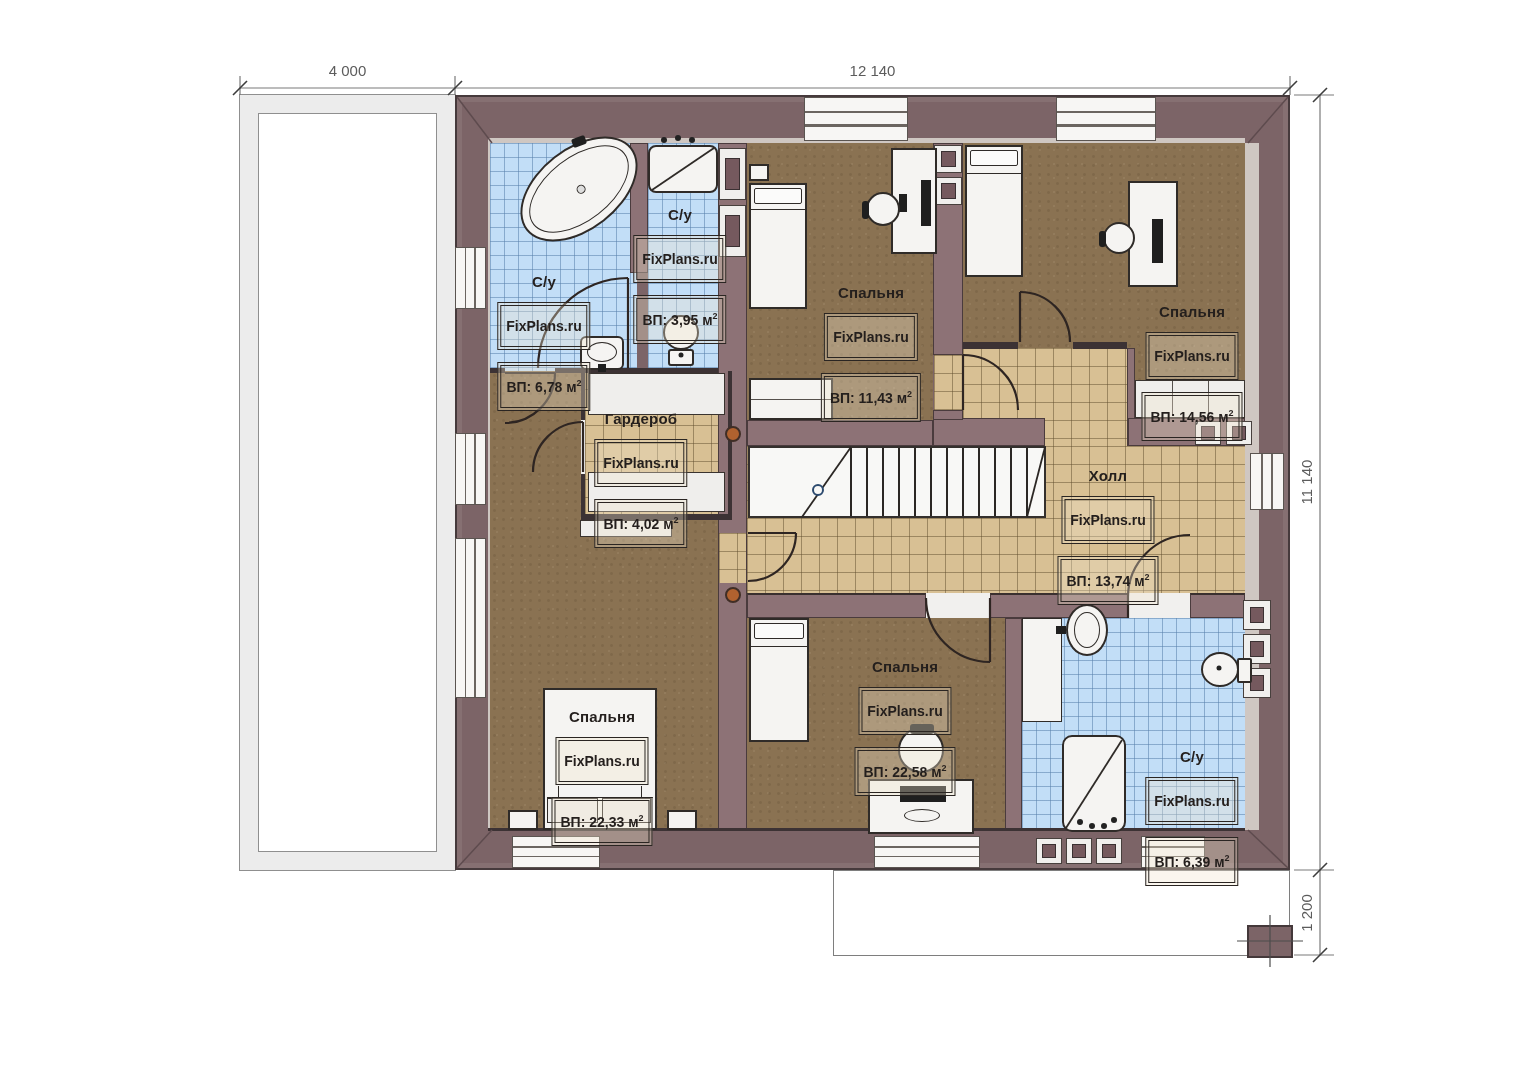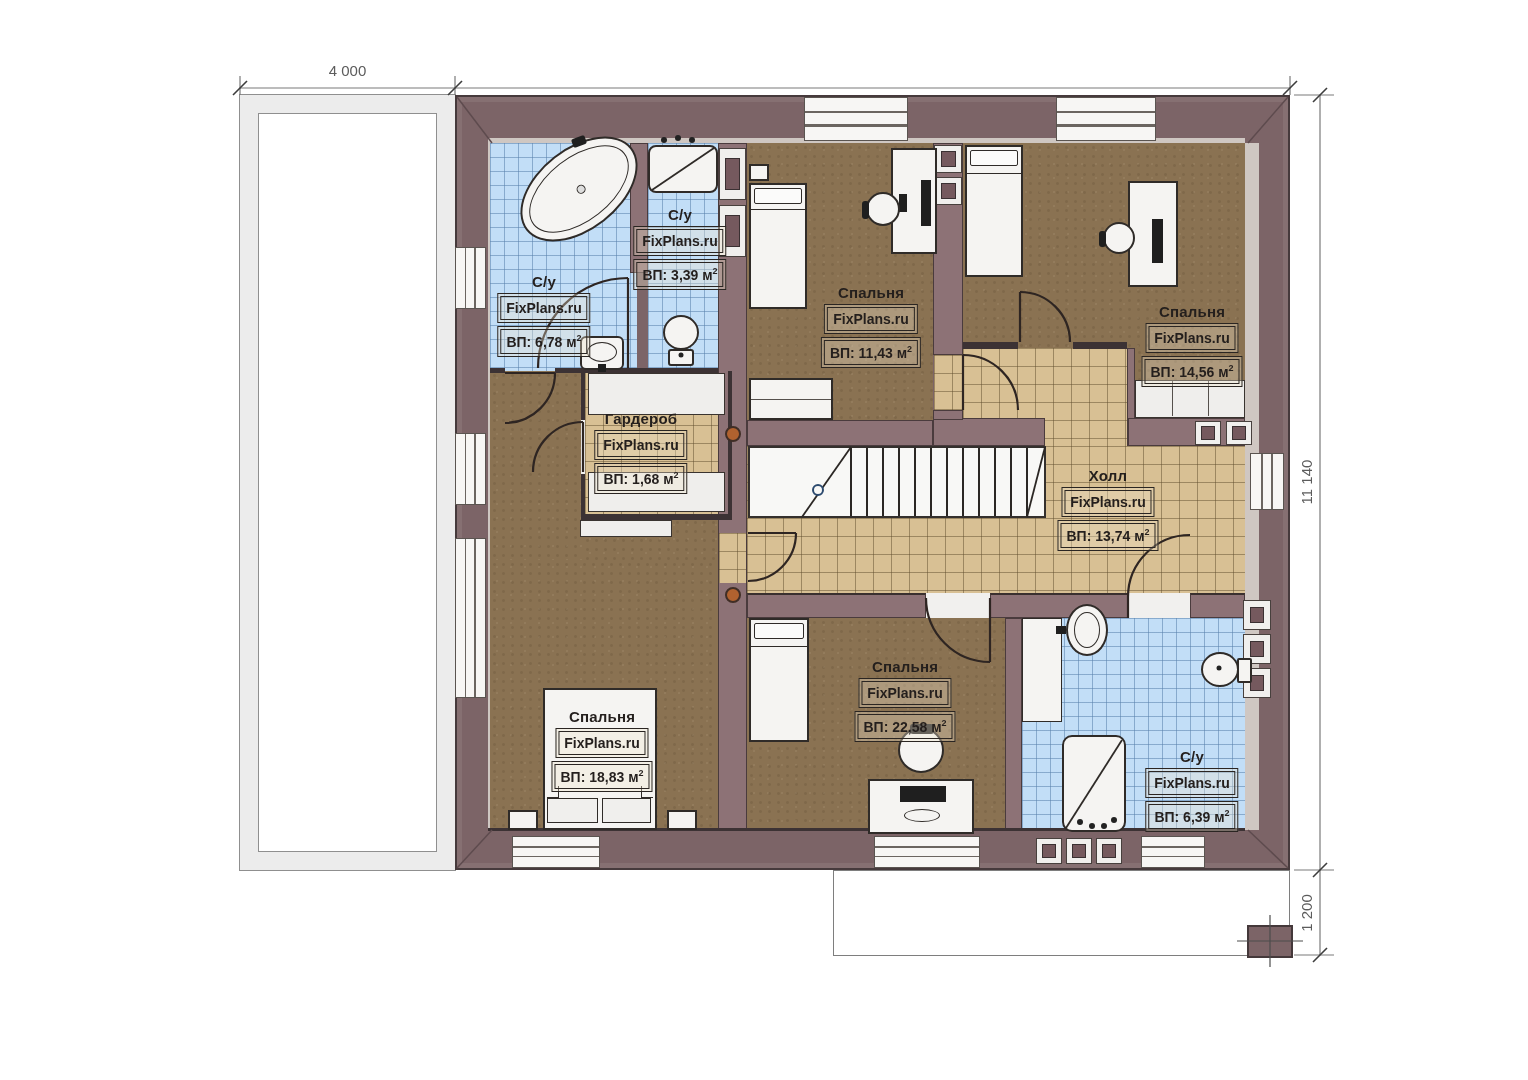--- a/index.html
+++ b/index.html
@@ -20,21 +20,21 @@
   .lite{background:#efeeec;border:1.5px solid #39332f;}
   .dark{background:#1f1f1f;}
   .nf{background:#f0efed;border:1px solid #47403d;}
   .ni{background:#75595e;border:1px solid #3a3032;}
   .win{background:#f7f6f4;border:1px solid #5a5450;}
   .winH{background-image:linear-gradient(to bottom,transparent 30%,#6b6560 30%,#6b6560 36%,transparent 36%,transparent 62%,#6b6560 62%,#6b6560 68%,transparent 68%);}
   .winV{background-image:linear-gradient(to right,transparent 30%,#6b6560 30%,#6b6560 36%,transparent 36%,transparent 62%,#6b6560 62%,#6b6560 68%,transparent 68%);}
   
   .rlabel{position:absolute;transform:translateX(-50%);text-align:center;z-index:40;color:#241f1d;}
   .rl-t{font-size:15px;font-weight:bold;letter-spacing:.2px;}
-  .rl-b{display:block;width:max-content;margin:3px auto 0;padding:6px 8px;font-size:14px;font-weight:bold;border:1.5px solid #2a2522;outline:1px solid #2a2522;outline-offset:-4px;background:rgba(240,229,206,.34);}
+  .rl-b{display:block;width:max-content;margin:12px auto 0;padding:15px 8px;font-size:14px;font-weight:bold;border:1.5px solid #2a2522;outline:1px solid #2a2522;outline-offset:-4px;background:rgba(240,229,206,.34);}
   .rl-b sup{font-size:9px;}
   .dimt{position:absolute;font-size:15px;color:#5c5c5c;text-align:center;z-index:40;}
   .vflex{display:flex;align-items:center;justify-content:center;transform:rotate(-90deg);}
   svg.ov{position:absolute;left:0;top:0;z-index:30;pointer-events:none;}
 </style>
 </head>
 <body>
 
 <div class="plan">
 
@@ -312,55 +312,56 @@
   </svg>
 
   <div class="rlabel" style="left:544px;top:273px;">
     <div class="rl-t">С/у</div>
     <span class="rl-b">FixPlans.ru</span>
     <span class="rl-b"><span>ВП: 6,78 м</span><sup>2</sup></span>
   </div>
   <div class="rlabel" style="left:680px;top:206px;">
     <div class="rl-t">С/у</div>
     <span class="rl-b">FixPlans.ru</span>
-    <span class="rl-b"><span>ВП: 3,39 м</span><sup>2</sup></span>
+    <span class="rl-b"><span>ВП: 3,95 м</span><sup>2</sup></span>
   </div>
   <div class="rlabel" style="left:871px;top:284px;">
     <div class="rl-t">Спальня</div>
     <span class="rl-b">FixPlans.ru</span>
     <span class="rl-b"><span>ВП: 11,43 м</span><sup>2</sup></span>
   </div>
   <div class="rlabel" style="left:1192px;top:303px;">
     <div class="rl-t">Спальня</div>
     <span class="rl-b">FixPlans.ru</span>
     <span class="rl-b"><span>ВП: 14,56 м</span><sup>2</sup></span>
   </div>
   <div class="rlabel" style="left:641px;top:410px;">
     <div class="rl-t">Гардероб</div>
     <span class="rl-b">FixPlans.ru</span>
-    <span class="rl-b"><span>ВП: 1,68 м</span><sup>2</sup></span>
+    <span class="rl-b"><span>ВП: 4,02 м</span><sup>2</sup></span>
   </div>
   <div class="rlabel" style="left:1108px;top:467px;">
     <div class="rl-t">Холл</div>
     <span class="rl-b">FixPlans.ru</span>
     <span class="rl-b"><span>ВП: 13,74 м</span><sup>2</sup></span>
   </div>
   <div class="rlabel" style="left:602px;top:708px;">
     <div class="rl-t">Спальня</div>
     <span class="rl-b">FixPlans.ru</span>
-    <span class="rl-b"><span>ВП: 18,83 м</span><sup>2</sup></span>
+    <span class="rl-b"><span>ВП: 22,33 м</span><sup>2</sup></span>
   </div>
   <div class="rlabel" style="left:905px;top:658px;">
     <div class="rl-t">Спальня</div>
     <span class="rl-b">FixPlans.ru</span>
     <span class="rl-b"><span>ВП: 22,58 м</span><sup>2</sup></span>
   </div>
   <div class="rlabel" style="left:1192px;top:748px;">
     <div class="rl-t">С/у</div>
     <span class="rl-b">FixPlans.ru</span>
     <span class="rl-b"><span>ВП: 6,39 м</span><sup>2</sup></span>
   </div>
 
   <div class="dimt" style="left:240px;top:62px;width:215px;">4 000</div>
+  <div class="dimt" style="left:455px;top:62px;width:835px;">12 140</div>
   <div class="dimt vflex" style="left:1278px;top:452px;width:56px;height:60px;">11 140</div>
   <div class="dimt vflex" style="left:1281px;top:883px;width:50px;height:60px;">1 200</div>
 
 </div>
 
 </body></html>

